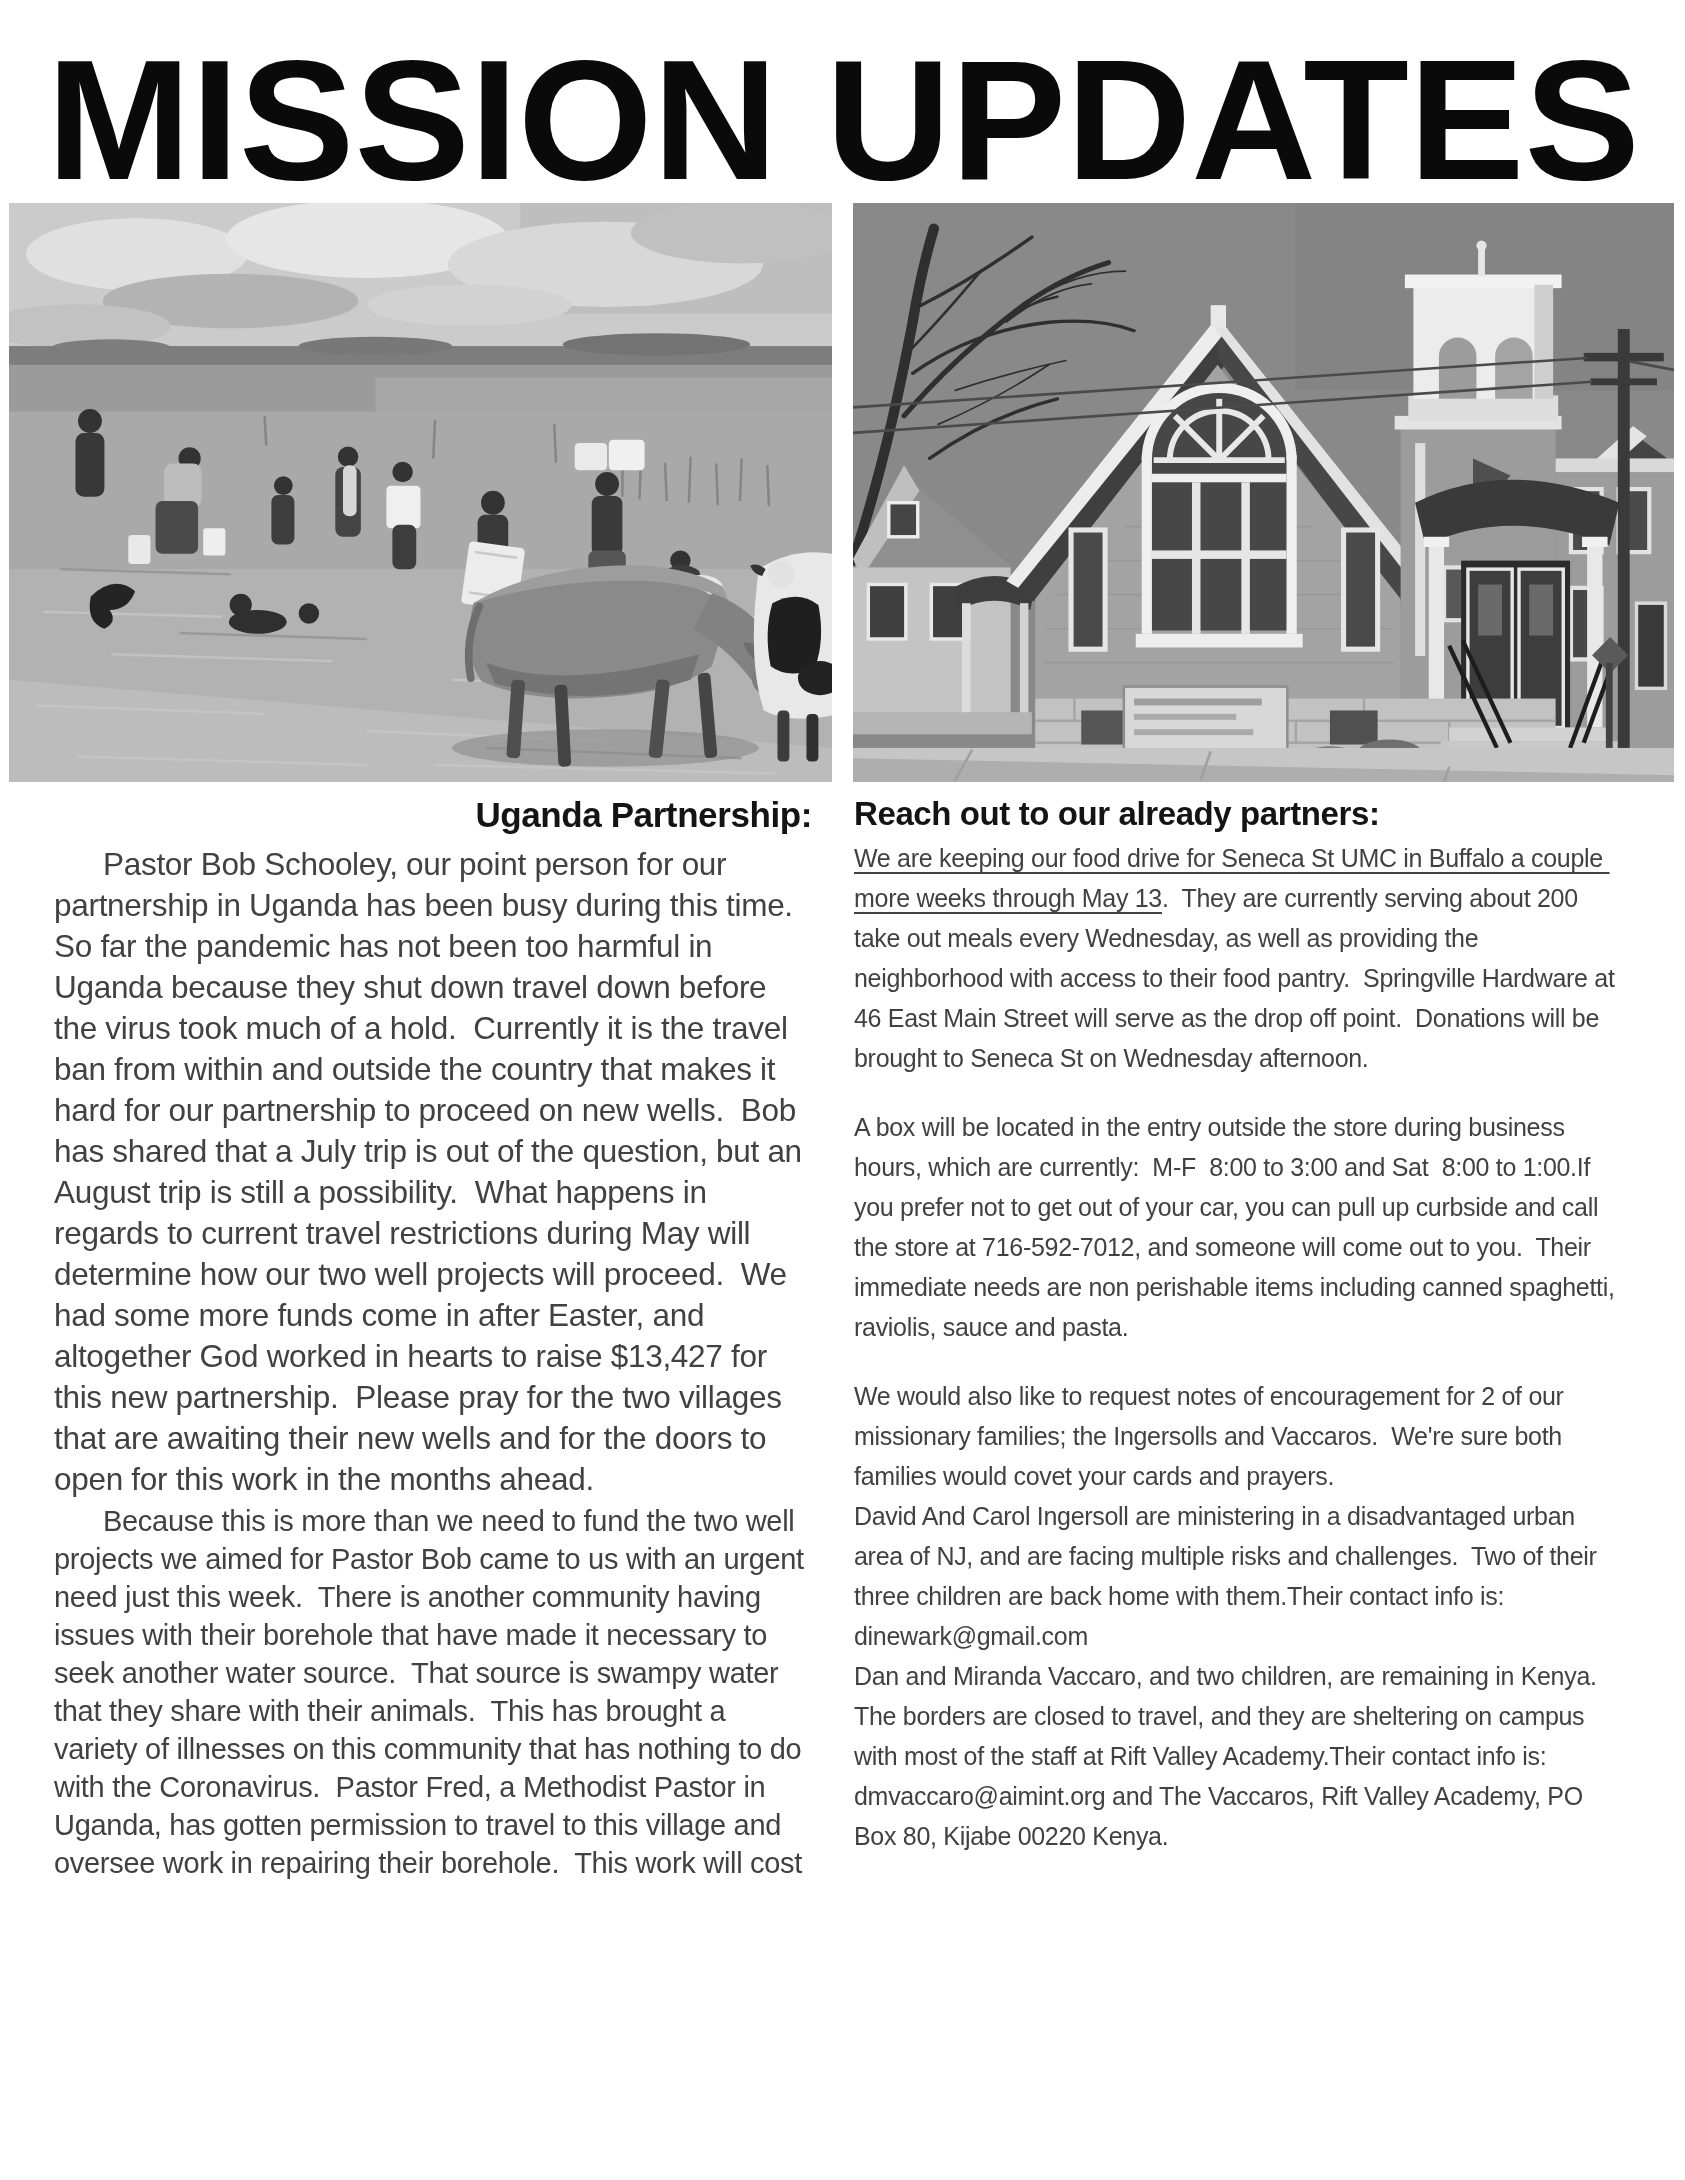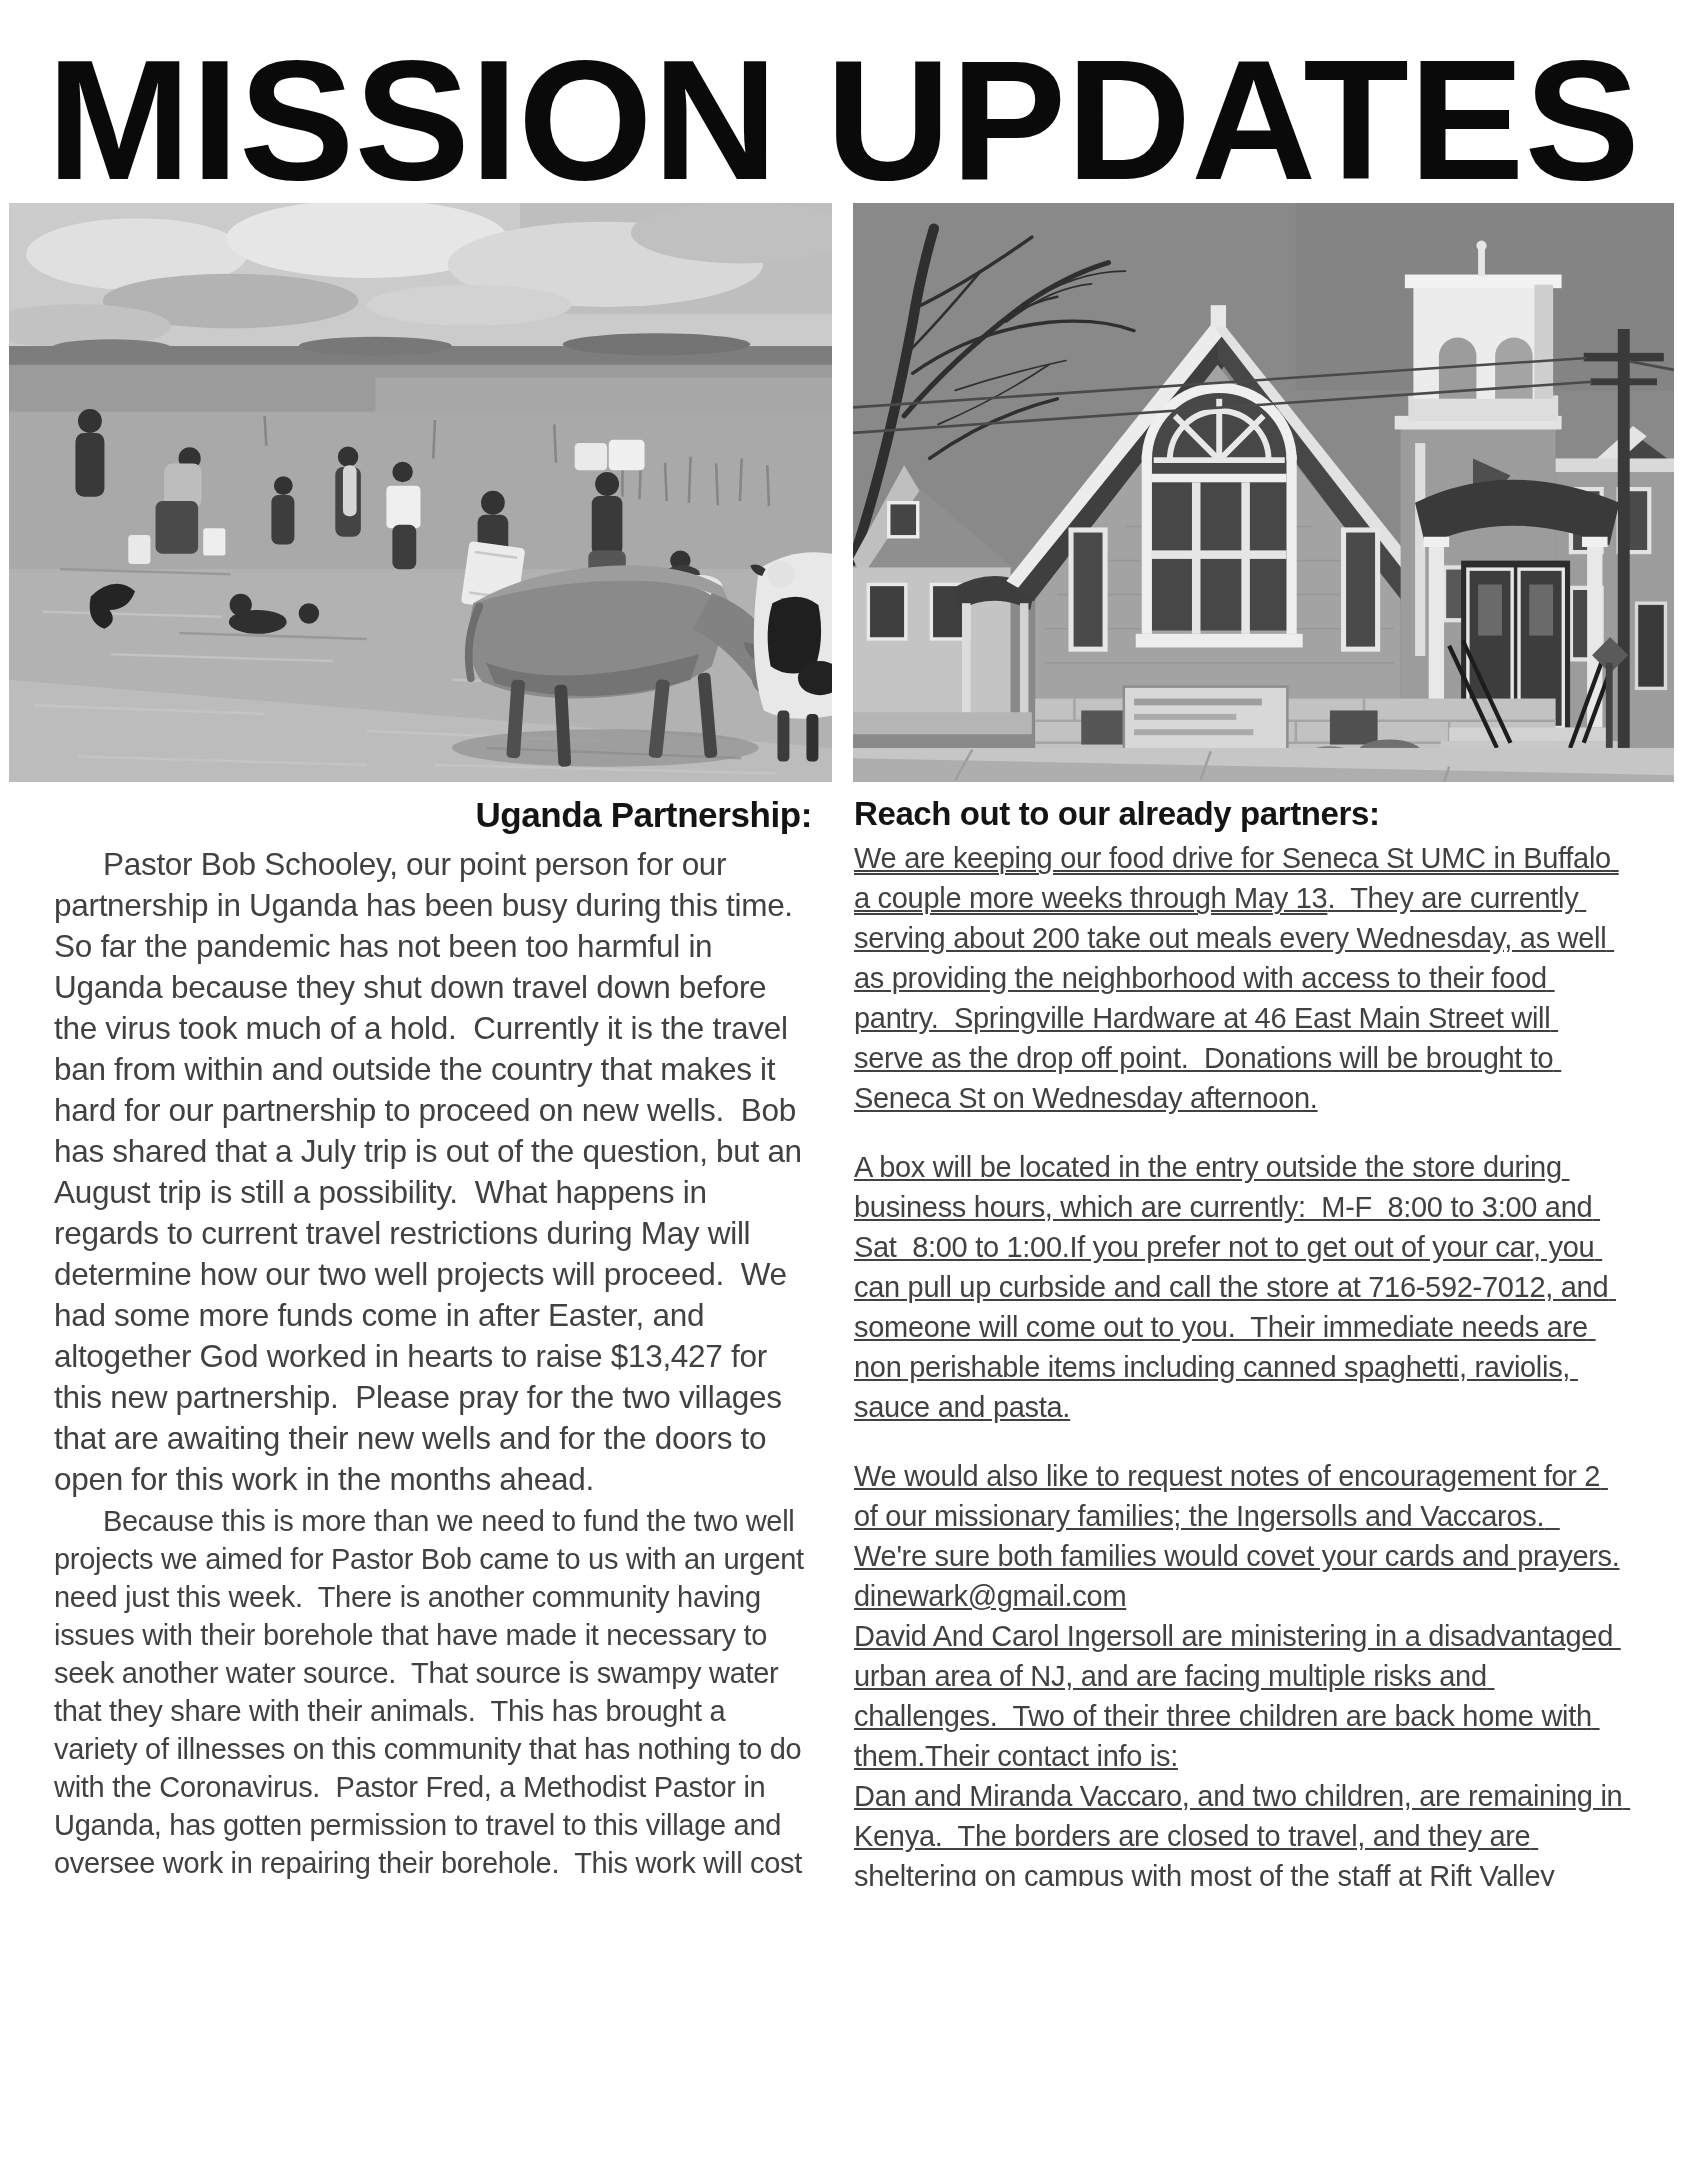--- a/index.html
+++ b/index.html
@@ -30,21 +30,21 @@
     margin:0 0 8.5px 0;text-align:right;
     font-size:35px;font-weight:bold;color:#141414;letter-spacing:-0.4px;
   }
   .h-right{
     margin:0 0 5.1px 0;text-align:left;
     font-size:33px;font-weight:bold;color:#141414;letter-spacing:-0.4px;
   }
   p{margin:0;white-space:pre-wrap;}
   .p1{font-size:31.5px;line-height:41px;text-indent:49px;}
   .p2{font-size:29px;line-height:38px;text-indent:49px;margin-top:2px;}
-  .pr{font-size:29px;line-height:40px;text-decoration:underline;}
+  .pr{font-size:25px;line-height:40px;}
   .gap{margin-top:29px;}
   .ul{text-decoration:underline;text-decoration-thickness:1.7px;text-underline-offset:5.1px;}
 </style>
 </head>
 <body>
 
 <div class="page">
 
   <svg class="title-wrap" viewBox="0 0 1979 210">
     <text x="55" y="192" font-size="200" textLength="1870" lengthAdjust="spacingAndGlyphs">MISSION UPDATES</text>
@@ -358,19 +358,19 @@
     <h2 class="h-left">Uganda Partnership:</h2>
     <p class="p1">Pastor Bob Schooley, our point person for our partnership in Uganda has been busy during this time.  So far the pandemic has not been too harmful in Uganda because they shut down travel down before the virus took much of a hold.  Currently it is the travel ban from within and outside the country that makes it hard for our partnership to proceed on new wells.  Bob has shared that a July trip is out of the question, but an August trip is still a possibility.  What happens in regards to current travel restrictions during May will determine how our two well projects will proceed.  We had some more funds come in after Easter, and altogether God worked in hearts to raise $13,427 for this new partnership.  Please pray for the two villages that are awaiting their new wells and for the doors to open for this work in the months ahead.</p>
     <p class="p2">Because this is more than we need to fund the two well projects we aimed for Pastor Bob came to us with an urgent need just this week.  There is another community having issues with their borehole that have made it necessary to seek another water source.  That source is swampy water that they share with their animals.  This has brought a variety of illnesses on this community that has nothing to do with the Coronavirus.  Pastor Fred, a Methodist Pastor in Uganda, has gotten permission to travel to this village and oversee work in repairing their borehole.  This work will cost about $500 and is being funded by what we have already raised for clean water projects in Uganda.  What a blessing to know the Holy Spirit has already worked in our hearts to be able to be part of a quick resolution to this dire situation.</p>
   </div>
 
   <div class="col col-right">
     <h2 class="h-right">Reach out to our already partners:</h2>
     <p class="pr"><span class="ul">We are keeping our food drive for Seneca St UMC in Buffalo a couple more weeks through May 13</span><span>.  They are currently serving about 200 take out meals every Wednesday, as well as providing the neighborhood with access to their food pantry.  Springville Hardware at 46 East Main Street will serve as the drop off point.  Donations will be brought to Seneca St on Wednesday afternoon.</span></p>
     <p class="pr gap">A box will be located in the entry outside the store during business hours, which are currently:  M-F  8:00 to 3:00 and Sat  8:00 to 1:00.If you prefer not to get out of your car, you can pull up curbside and call the store at 716-592-7012, and someone will come out to you.  Their immediate needs are non perishable items including canned spaghetti, raviolis, sauce and pasta.</p>
     <p class="pr gap">We would also like to request notes of encouragement for 2 of our missionary families; the Ingersolls and Vaccaros.  We're sure both families would covet your cards and prayers.</p>
+    <p class="pr">David And Carol Ingersoll are ministering in a disadvantaged urban area of NJ, and are facing multiple risks and challenges.  Two of their three children are back home with them.Their contact info is:</p>
     <p class="pr">dinewark@gmail.com</p>
-    <p class="pr">David And Carol Ingersoll are ministering in a disadvantaged urban area of NJ, and are facing multiple risks and challenges.  Two of their three children are back home with them.Their contact info is:</p>
     <p class="pr">Dan and Miranda Vaccaro, and two children, are remaining in Kenya.  The borders are closed to travel, and they are sheltering on campus with most of the staff at Rift Valley Academy.Their contact info is:  dmvaccaro@aimint.org and The Vaccaros, Rift Valley Academy, PO Box 80, Kijabe 00220 Kenya.</p>
   </div>
 
 </div>
 
 
 </body></html>

